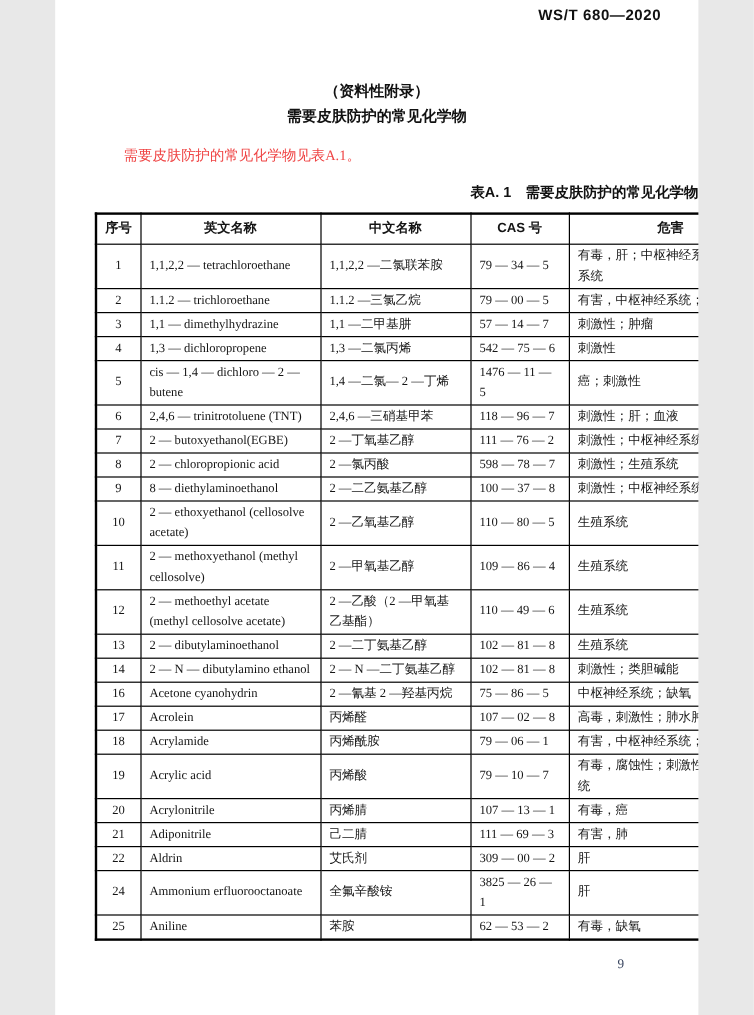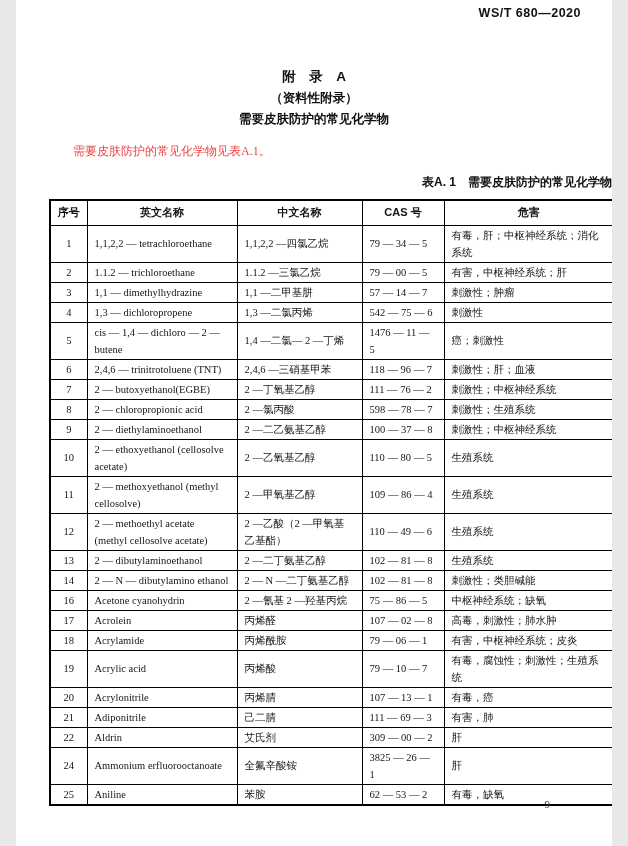--- a/index.html
+++ b/index.html
@@ -1,18 +1,18 @@
 <!DOCTYPE html>
 <html><head>
 <meta charset="utf-8">
 <style>
   html, body { margin: 0; padding: 0; background: #e8e8e8; }
   .page {
     position: relative;
-    width: 596px;
+    width: 536px;
     height: 846px;
     margin: 0 auto;
     background: #ffffff;
     color: #1a1a1a;
     font-family: "Liberation Serif", "DejaVu Serif", serif;
     overflow: hidden;
     box-sizing: border-box;
   }
   .doc-header {
     padding: 6px 31px 0 0;
@@ -83,21 +83,20 @@
   }
 </style>
 </head>
 <body>
 
 <div class="page">
 
   <div class="doc-header">WS/T 680—2020</div>
 
   <div class="title-block">
-    <div class="title-line1">附　录　A</div>
     <div class="title-line2">（资料性附录）</div>
     <div class="title-line3">需要皮肤防护的常见化学物</div>
   </div>
 
   <p class="intro">需要皮肤防护的常见化学物见表A.1。</p>
 
   <div class="table-caption">表A. 1　需要皮肤防护的常见化学物</div>
 
   <table class="chem">
     <colgroup>
@@ -113,21 +112,21 @@
           <th class="col-1">英文名称</th>
           <th class="col-2">中文名称</th>
           <th class="col-3">CAS 号</th>
           <th class="col-4">危害</th>
         </tr>
     </thead>
     <tbody>
         <tr>
           <td class="col-0">1</td>
           <td class="col-1">1,1,2,2 — tetrachloroethane</td>
-          <td class="col-2">1,1,2,2 —四氯乙烷</td>
+          <td class="col-2">1,1,2,2 —二氯联苯胺</td>
           <td class="col-3">79 — 34 — 5</td>
           <td class="col-4">有毒，肝；中枢神经系统；消化系统</td>
         </tr>
         <tr>
           <td class="col-0">2</td>
           <td class="col-1">1.1.2 — trichloroethane</td>
           <td class="col-2">1.1.2 —三氯乙烷</td>
           <td class="col-3">79 — 00 — 5</td>
           <td class="col-4">有害，中枢神经系统；肝</td>
         </tr>
@@ -168,21 +167,21 @@
         </tr>
         <tr>
           <td class="col-0">8</td>
           <td class="col-1">2 — chloropropionic acid</td>
           <td class="col-2">2 —氯丙酸</td>
           <td class="col-3">598 — 78 — 7</td>
           <td class="col-4">刺激性；生殖系统</td>
         </tr>
         <tr>
           <td class="col-0">9</td>
-          <td class="col-1">2 — diethylaminoethanol</td>
+          <td class="col-1">8 — diethylaminoethanol</td>
           <td class="col-2">2 —二乙氨基乙醇</td>
           <td class="col-3">100 — 37 — 8</td>
           <td class="col-4">刺激性；中枢神经系统</td>
         </tr>
         <tr>
           <td class="col-0">10</td>
           <td class="col-1">2 — ethoxyethanol (cellosolve acetate)</td>
           <td class="col-2">2 —乙氧基乙醇</td>
           <td class="col-3">110 — 80 — 5</td>
           <td class="col-4">生殖系统</td>

